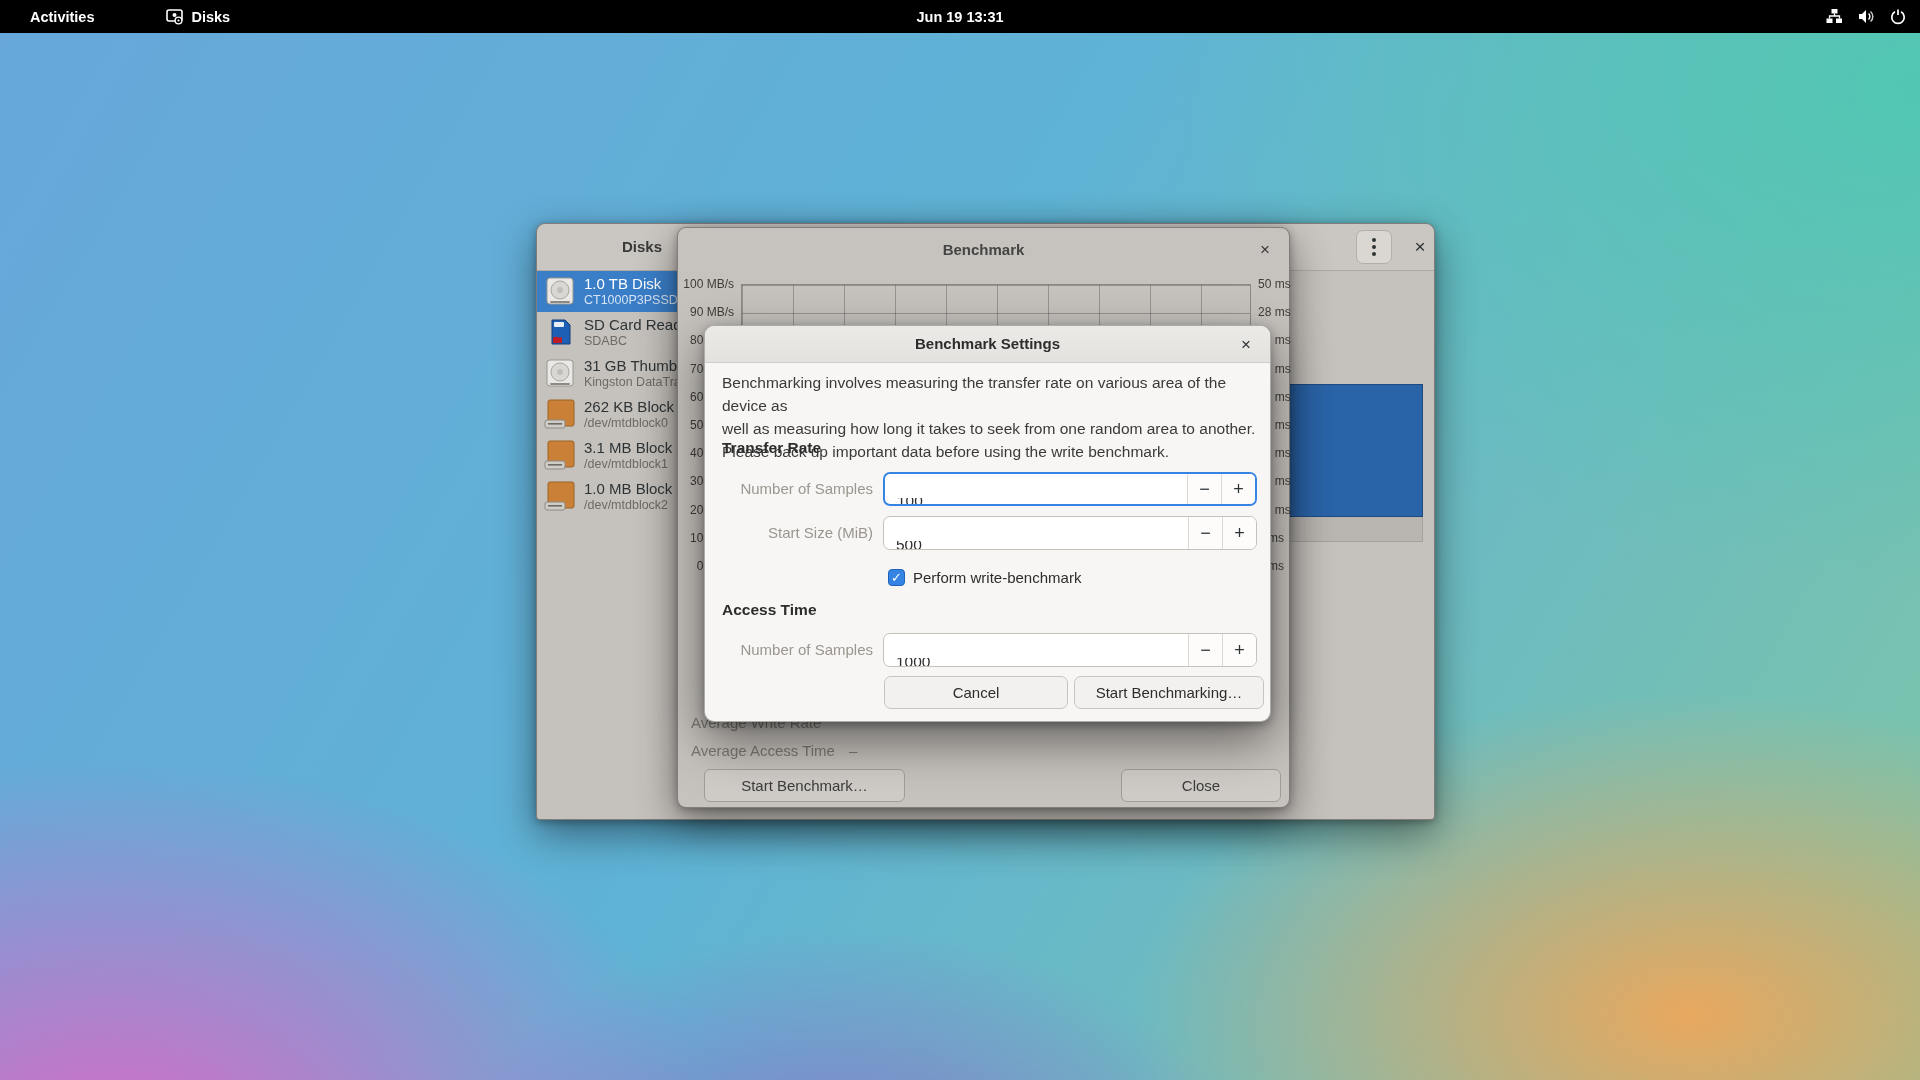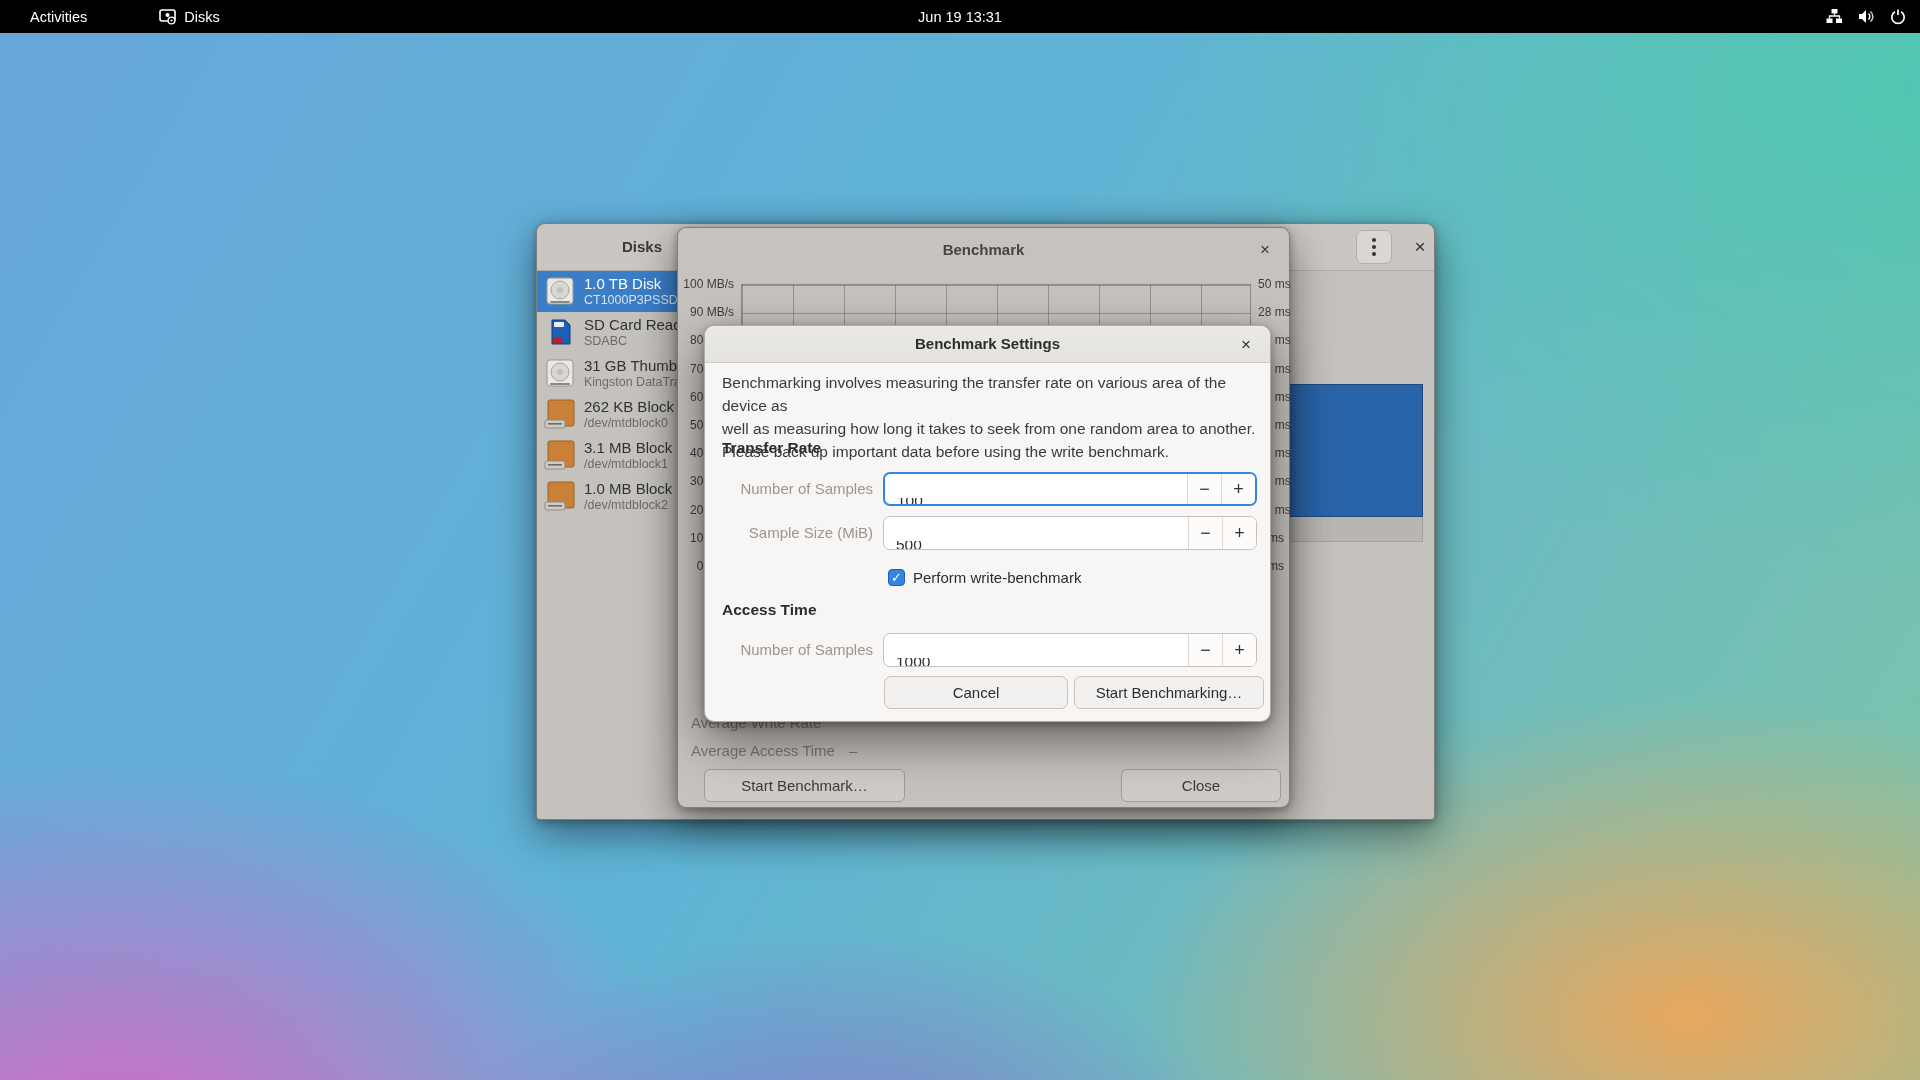--- a/index.html
+++ b/index.html
@@ -13,21 +13,21 @@
       radial-gradient(1000px 640px at 6% 106%, rgba(219,103,197,0.95), rgba(219,103,197,0) 60%),
       radial-gradient(760px 560px at 44% 116%, rgba(150,94,202,0.85), rgba(150,94,202,0) 58%),
       radial-gradient(1150px 760px at 100% 8%, rgba(78,199,178,0.9), rgba(78,199,178,0) 65%),
       linear-gradient(120deg, #67a7da 0%, #5fb3d6 45%, #7cc5a8 100%);
   }
 
   
   .topbar {
     position:absolute; left:0; top:0; width:1920px; height:33px;
     background:#000; color:#fff; display:flex; align-items:center;
-    font-size:14.5px; font-weight:normal; z-index:50;
+    font-size:14.5px; font-weight:bold; z-index:50;
   }
   .tb-activities { margin-left:24px; padding:0 6px; cursor:pointer; }
   .tb-app { margin-left:66px; display:flex; align-items:center; gap:8px; cursor:pointer; }
   .tb-clock { position:absolute; left:50%; transform:translateX(-50%); top:0; height:33px; display:flex; align-items:center; }
   .tb-right { position:absolute; right:14px; top:0; height:33px; display:flex; align-items:center; gap:15px; }
   .tb-icon svg { display:block; }
 
   
   .win-shadow { box-shadow:0 14px 40px rgba(0,0,0,0.45), 0 2px 8px rgba(0,0,0,0.3); }
 
@@ -298,21 +298,21 @@
 
   <div class="sd-heading" style="top:113px">Transfer Rate</div>
 
   <div class="sd-label" style="top:146px">Number of Samples</div>
   <div class="spin focused" style="top:146px">
     <input value="100" style="">
     <span class="seg">−</span>
     <span class="seg">+</span>
   </div>
 
-  <div class="sd-label" style="top:190px">Sample Size (MiB)</div>
+  <div class="sd-label" style="top:190px">Start Size (MiB)</div>
   <div class="spin" style="top:190px">
     <input value="500" style="">
     <span class="seg">−</span>
     <span class="seg">+</span>
   </div>
 
   <div class="sd-checkrow">
     <span class="checkbox checked" id="write-benchmark-checkbox">
       <span>✓</span>
     </span>

